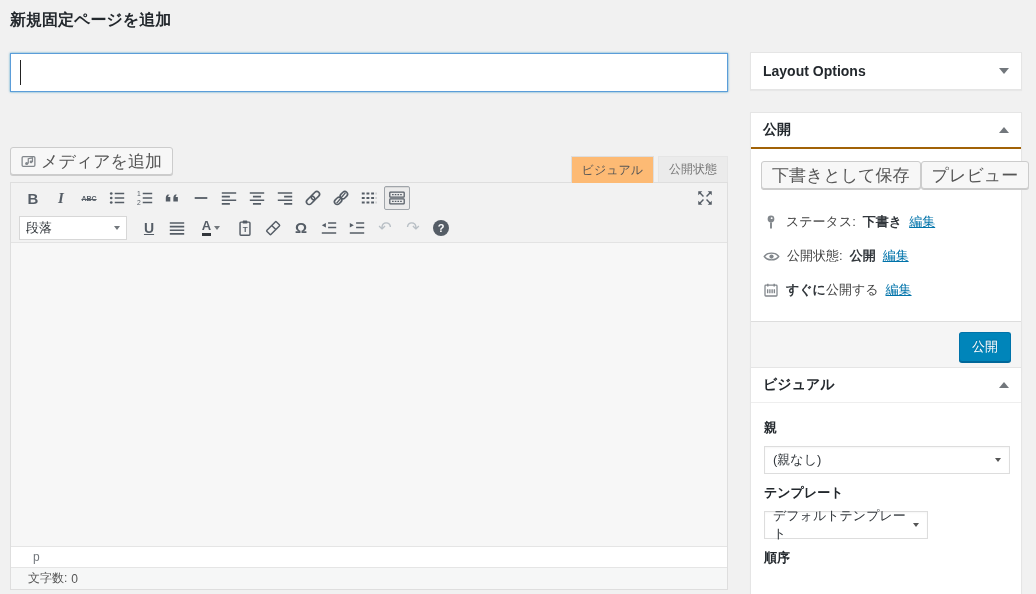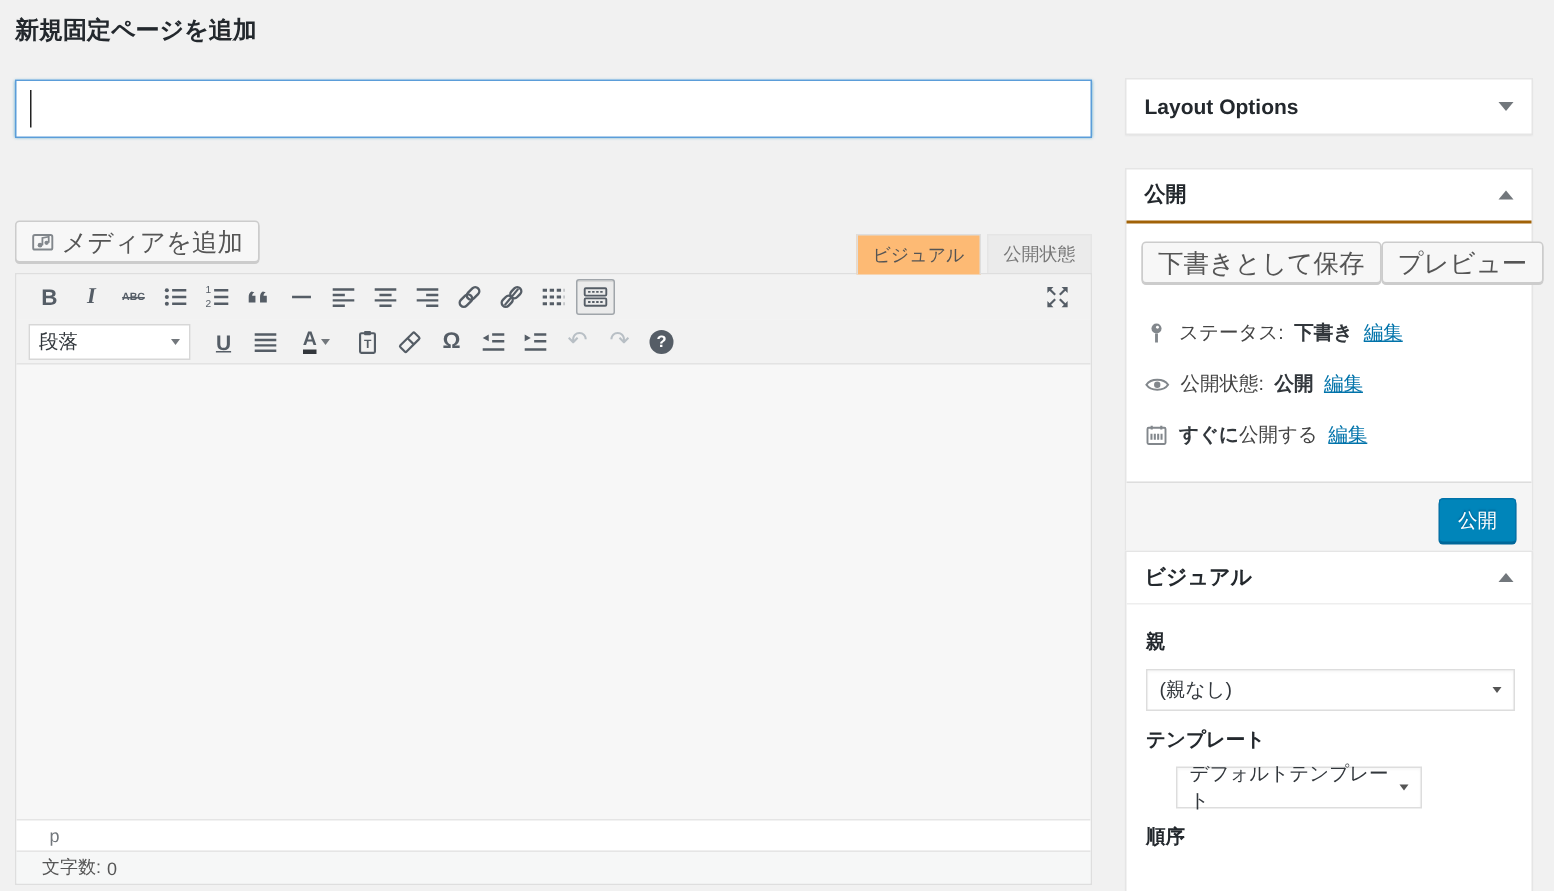--- a/index.html
+++ b/index.html
@@ -86,21 +86,21 @@
   .attr-body { border-top:1px solid #eee; padding:14px 13px; }
   .attr-label { font-weight:bold; color:#23282d; font-size:13px; margin:10px 0 9px; }
   .attr-label:first-child { margin-top:2px; }
   .wp-select {
     height:28px; background:#fff; border:1px solid #ddd; border-radius:0;
     display:flex; align-items:center; justify-content:space-between;
     padding:0 8px; color:#32373c; font-size:13px; cursor:pointer; margin-bottom:6px;
     box-shadow:inset 0 1px 2px rgba(0,0,0,.04);
   }
   .wp-select .caret-down { border-top-color:#555; }
-  .w-full { width:246px; } .w-template { width:164px;margin-left:20px; }
+  .w-full { width:246px; } .w-template { width:164px; }
   svg { display:block; }
 </style>
 </head>
 <body>
 
 <h1 class="page-h1">新規固定ページを追加</h1>
 
 <div class="title-wrap">
   <input class="title-input" type="text" value="" style="">
   <div class="caret"></div>

